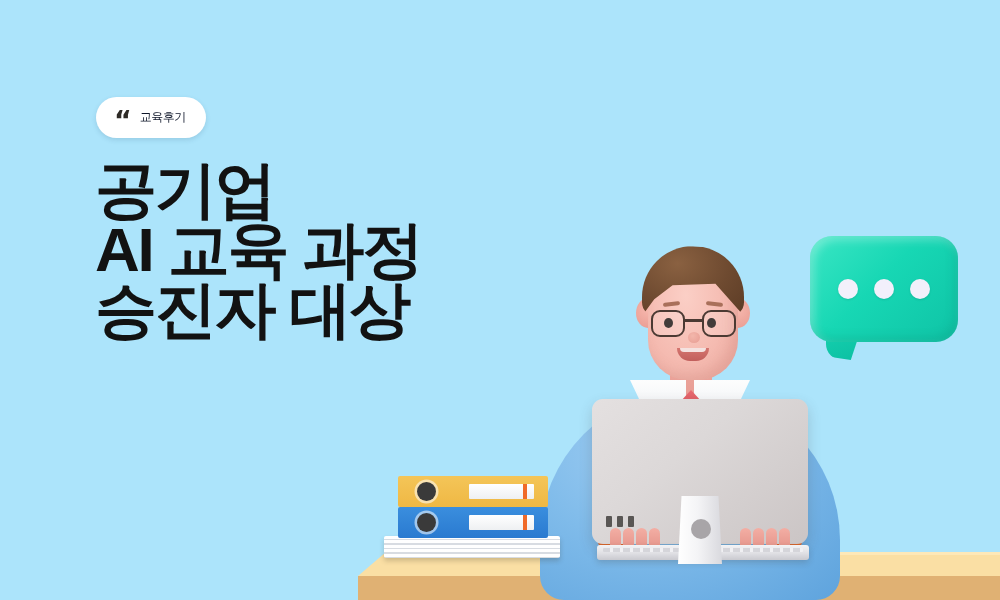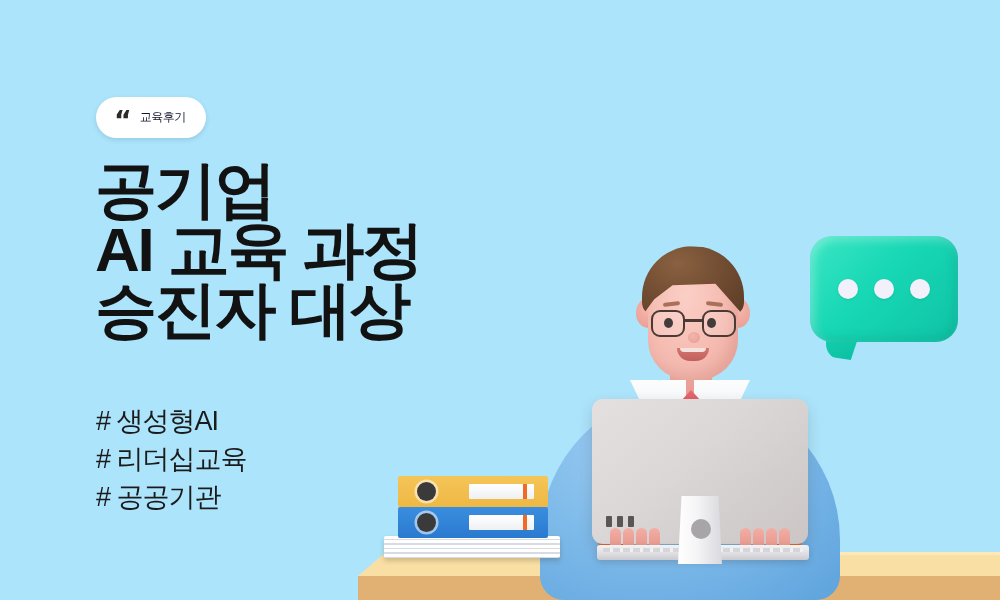--- a/index.html
+++ b/index.html
@@ -325,25 +325,20 @@
     <span class="badge-quote">“</span>
     <span class="badge-label">교육후기</span>
   </div>
 
   <div class="headline">
     <div class="headline-line">공기업</div>
     <div class="headline-line">AI 교육 과정</div>
     <div class="headline-line">승진자 대상</div>
   </div>
 
-  <div class="tags">
-    <div class="tag-line"># 생성형AI</div>
-    <div class="tag-line"># 리더십교육</div>
-    <div class="tag-line"># 공공기관</div>
-  </div>
 
   <div class="bubble-wrap">
     <div class="bubble-tail"></div>
     <div class="bubble-body"></div>
     <div class="bubble-dots">
       <span class="bubble-dot"></span>
       <span class="bubble-dot"></span>
       <span class="bubble-dot"></span>
     </div>
   </div>

